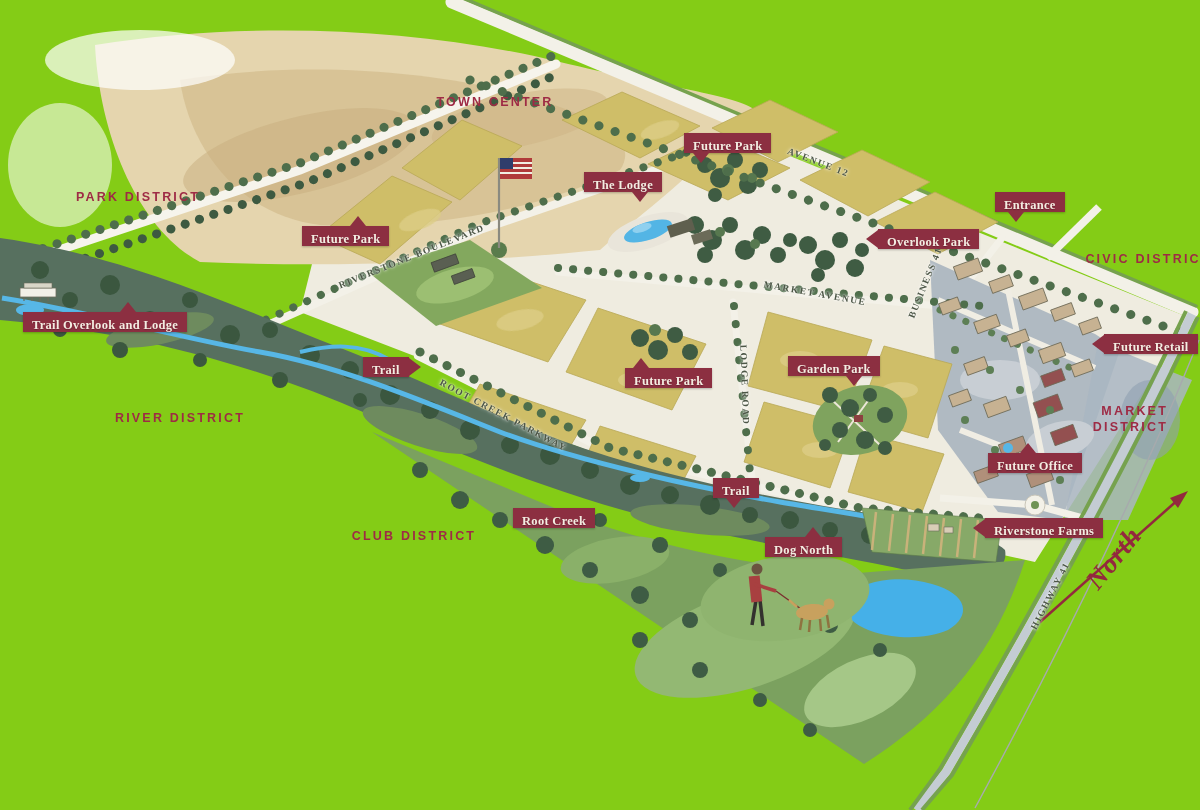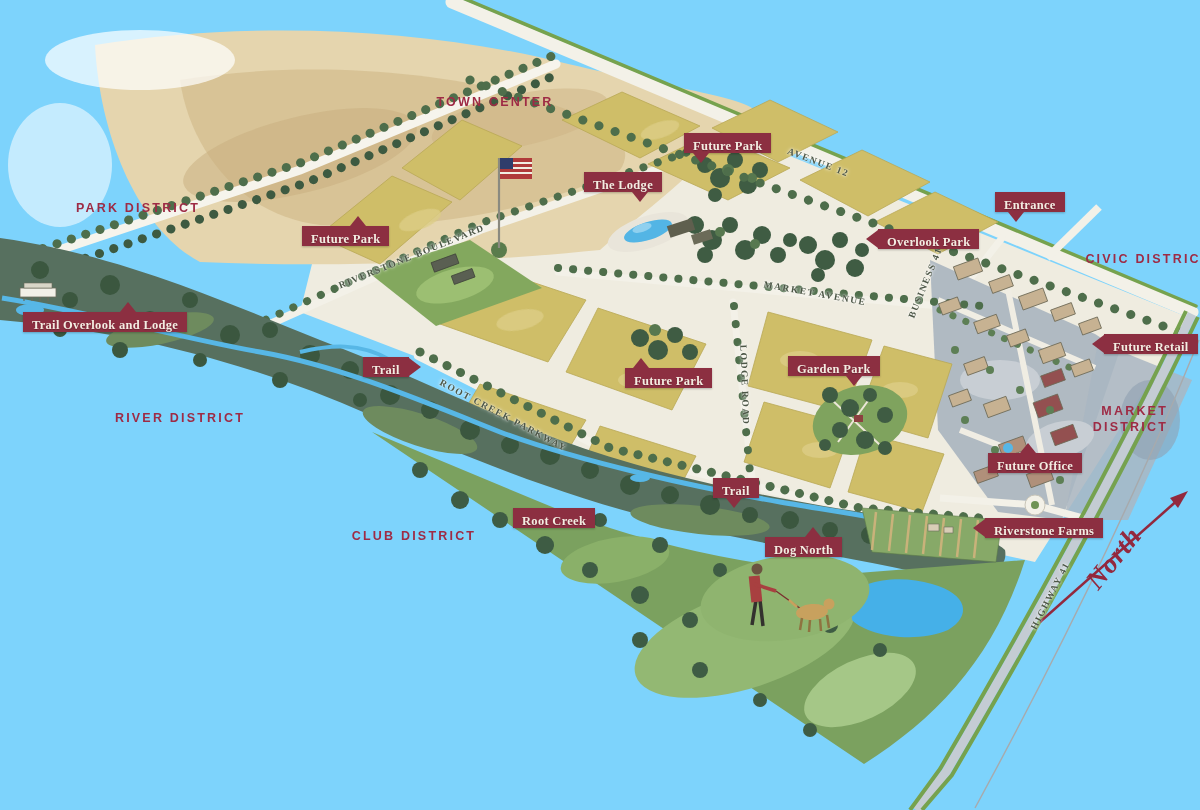--- a/index.html
+++ b/index.html
@@ -1,16 +1,16 @@
 <!DOCTYPE html>
 <html style="--badge: #8C2F41; --district-label: #9E2B45; --road-label: #4D5747; --north-arrow: #93293E;"><head>
 <meta charset="utf-8">
 <style>
   html,body{margin:0;padding:0;background:#ffffff;}
-  .stage{position:relative;width:1200px;height:810px;background:#7dd3fc;overflow:hidden;
+  .stage{position:relative;width:1200px;height:810px;background:#84cc16;overflow:hidden;
          font-family:"Liberation Sans",sans-serif;}
   .map-art{position:absolute;left:0;top:0;width:1200px;height:810px;}
   
   .badge{position:absolute;background:var(--badge,#8C2F41);color:#f4ece2;
          font:bold 12.5px/1 "Liberation Serif",serif;letter-spacing:.3px;
          padding:7px 9px 0;white-space:nowrap;z-index:30;
          text-shadow:0 1px 1px rgba(0,0,0,.25);box-shadow:0 1px 2px rgba(0,0,0,.25);}
   .badge.p-down::after{content:"";position:absolute;top:100%;left:var(--ax,50%);margin-left:-8px;
          border:8px solid transparent;border-top:10px solid var(--badge,#8C2F41);border-bottom:0;}
   .badge.p-up::after{content:"";position:absolute;bottom:100%;left:var(--ax,50%);margin-left:-8px;
@@ -329,21 +329,21 @@
       <path d="M1099,207 L1047,258" stroke="#f3f1e8" stroke-width="8"></path>
     </g>
 
     <g>
       <path d="M1040,622 L1180,498" stroke="#93293E" stroke-width="2.5" fill="none"></path>
       <polygon points="1188,491 1170,498 1178,508" fill="#93293E"></polygon>
     </g>
   </svg>
 
   <div class="district" style="left:495px;top:102px">TOWN CENTER</div>
-  <div class="district" style="left:138px;top:208px">PARK DISTRICT</div>
+  <div class="district" style="left:138px;top:197px">PARK DISTRICT</div>
   <div class="district" style="left:1148px;top:259px">CIVIC DISTRICT</div>
   <div class="district" style="left:180px;top:418px">RIVER DISTRICT</div>
   <div class="district wrap" style="left:1113px;top:419px">MARKET DISTRICT</div>
   <div class="district" style="left:414px;top:536px">CLUB DISTRICT</div>
 
   <div class="roadlabel" style="left:818px;top:163px;--rot:21deg">AVENUE 12</div>
   <div class="roadlabel" style="left:412px;top:257px;--rot:-22deg">RIVERSTONE BOULEVARD</div>
   <div class="roadlabel" style="left:815px;top:294px;--rot:10deg">MARKET AVENUE</div>
   <div class="roadlabel" style="left:926px;top:283px;--rot:-68deg">BUSINESS 41</div>
   <div class="roadlabel" style="left:744px;top:385px;--rot:88deg">LODGE ROAD</div>

